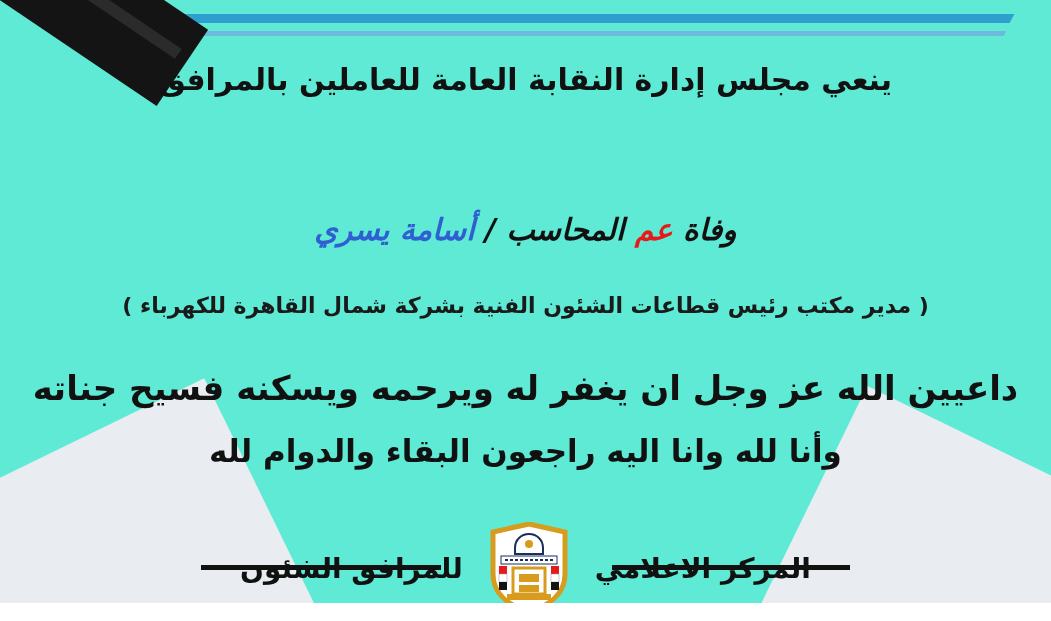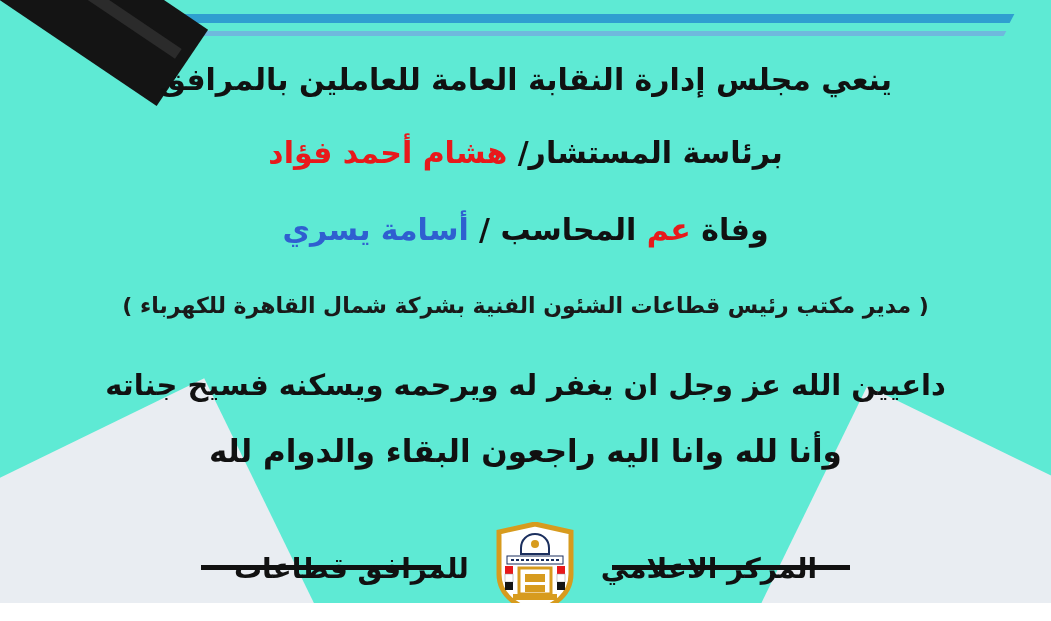--- a/index.html
+++ b/index.html
@@ -125,33 +125,34 @@
     position: absolute;
     top: 135px;
     width: 100%;
     font-size: 30px;
   }
   .l3 {
     position: absolute;
     top: 212px;
     width: 100%;
     font-size: 30px;
+    font-style: italic;
   }
   .l4 {
     position: absolute;
     top: 293px;
     width: 100%;
     font-size: 22px;
     color: #1a1a1a;
   }
   .l5 {
     position: absolute;
     top: 368px;
     width: 100%;
-    font-size: 29px;
+    font-size: 34px;
   }
   .l6 {
     position: absolute;
     top: 433px;
     width: 100%;
     font-size: 31px;
   }
 
   .red   { color: #e8191b; }
   .blue  { color: #2f5fd0; }
@@ -205,23 +206,20 @@
   <div class="stripe stripe-top-long"></div>
   <div class="stripe stripe-top-short"></div>
 
   <div class="corner-band"></div>
   <div class="corner-band b2"></div>
 
   <div class="content">
 
     <div class="line l1">ينعي مجلس إدارة النقابة العامة للعاملين بالمرافق</div>
 
-    <div class="line l2">
-      <span>برئاسة المستشار/ </span><span class="red">هشام أحمد فؤاد</span>
-    </div>
 
     <div class="line l3">
       <span>وفاة </span><span class="red">عم</span><span> المحاسب / </span><span class="blue">أسامة يسري</span>
     </div>
 
     <div class="line l4">( مدير مكتب رئيس قطاعات الشئون الفنية بشركة شمال القاهرة للكهرباء )</div>
 
     <div class="line l5">داعيين الله عز وجل ان يغفر له ويرحمه ويسكنه فسيح جناته</div>
 
     <div class="line l6">وأنا لله وانا اليه راجعون البقاء والدوام لله</div>
@@ -255,16 +253,16 @@
         <rect x="70" y="60" width="8" height="8" fill="#141414"></rect>
 
         <rect x="32" y="46" width="32" height="26" fill="#ffffff" stroke="#d79b1e" stroke-width="3"></rect>
         <rect x="38" y="52" width="20" height="8" fill="#d79b1e"></rect>
         <rect x="38" y="63" width="20" height="7" fill="#d79b1e"></rect>
 
         <rect x="26" y="72" width="44" height="6" fill="#d79b1e"></rect>
       </svg>
     </span>
 
-    <span class="footer-text">للمرافق قطاعات</span>
+    <span class="footer-text">للمرافق الشئون</span>
   </div>
 
 </div>
 
 </body></html>

